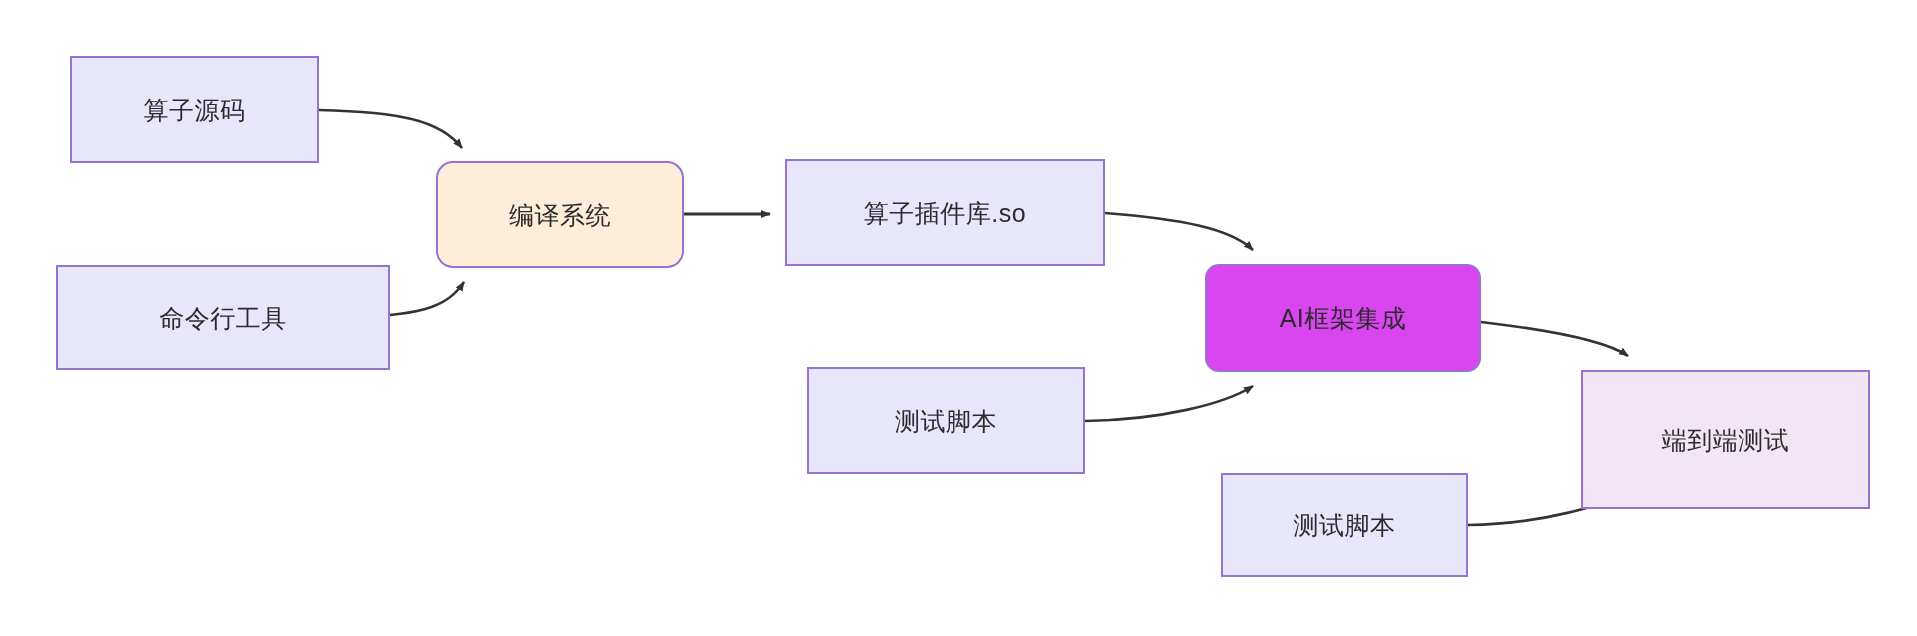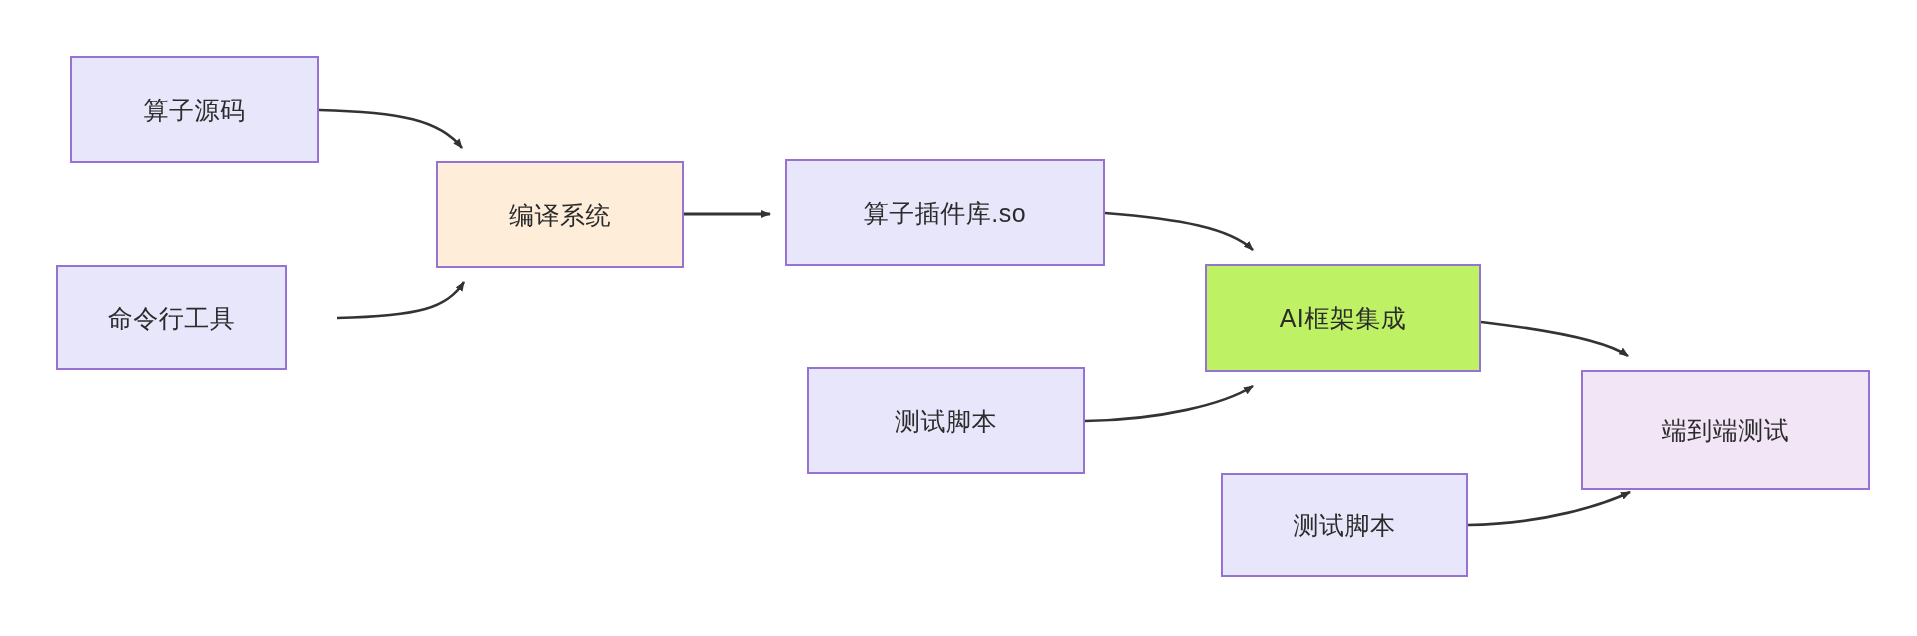--- a/index.html
+++ b/index.html
@@ -35,32 +35,32 @@
     text-align: center;
   }
   .node .label {
     font-size: 25px;
     line-height: 1.2;
     color: #2b2b2b;
     letter-spacing: 0.5px;
     white-space: nowrap;
   }
   .fill-lavender { background: #e8e6fb; }
-  .fill-cream    { background: #fdedd9; }
-  .fill-mint     { background: #bef264; }
+  .fill-cream    { background: #fdedd9; border-radius: 17px; }
+  .fill-mint     { background: #d946ef; border-radius: 14px; }
   .fill-pink     { background: #f2e5f6; }
 
   
   .n-source   { left: 70px;   top: 56px;  width: 249px; height: 107px; }
-  .n-cli      { left: 56px;   top: 265px; width: 231px; height: 105px; }
+  .n-cli      { left: 56px;   top: 265px; width: 334px; height: 105px; }
   .n-compile  { left: 436px;  top: 161px; width: 248px; height: 107px; }
   .n-plugin   { left: 785px;  top: 159px; width: 320px; height: 107px; text-align: center; }
   .n-ai       { left: 1205px; top: 264px; width: 276px; height: 108px; }
   .n-profiler { left: 807px;  top: 367px; width: 278px; height: 107px; }
-  .n-e2e      { left: 1581px; top: 370px; width: 289px; height: 120px; }
+  .n-e2e      { left: 1581px; top: 370px; width: 289px; height: 139px; }
   .n-script   { left: 1221px; top: 473px; width: 247px; height: 104px; }
 </style>
 </head>
 <body>
 
 <div id="canvas">
 
   <svg id="edges" viewBox="0 0 1917 636" xmlns="http://www.w3.org/2000/svg">
     <defs>
       <marker id="arrowhead" markerWidth="10" markerHeight="8" refX="9" refY="4" orient="auto" markerUnits="userSpaceOnUse">

